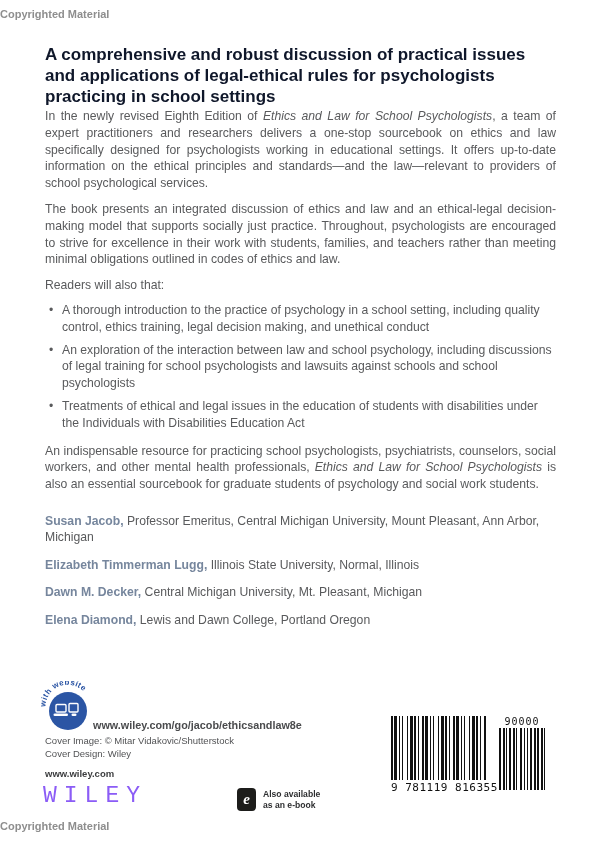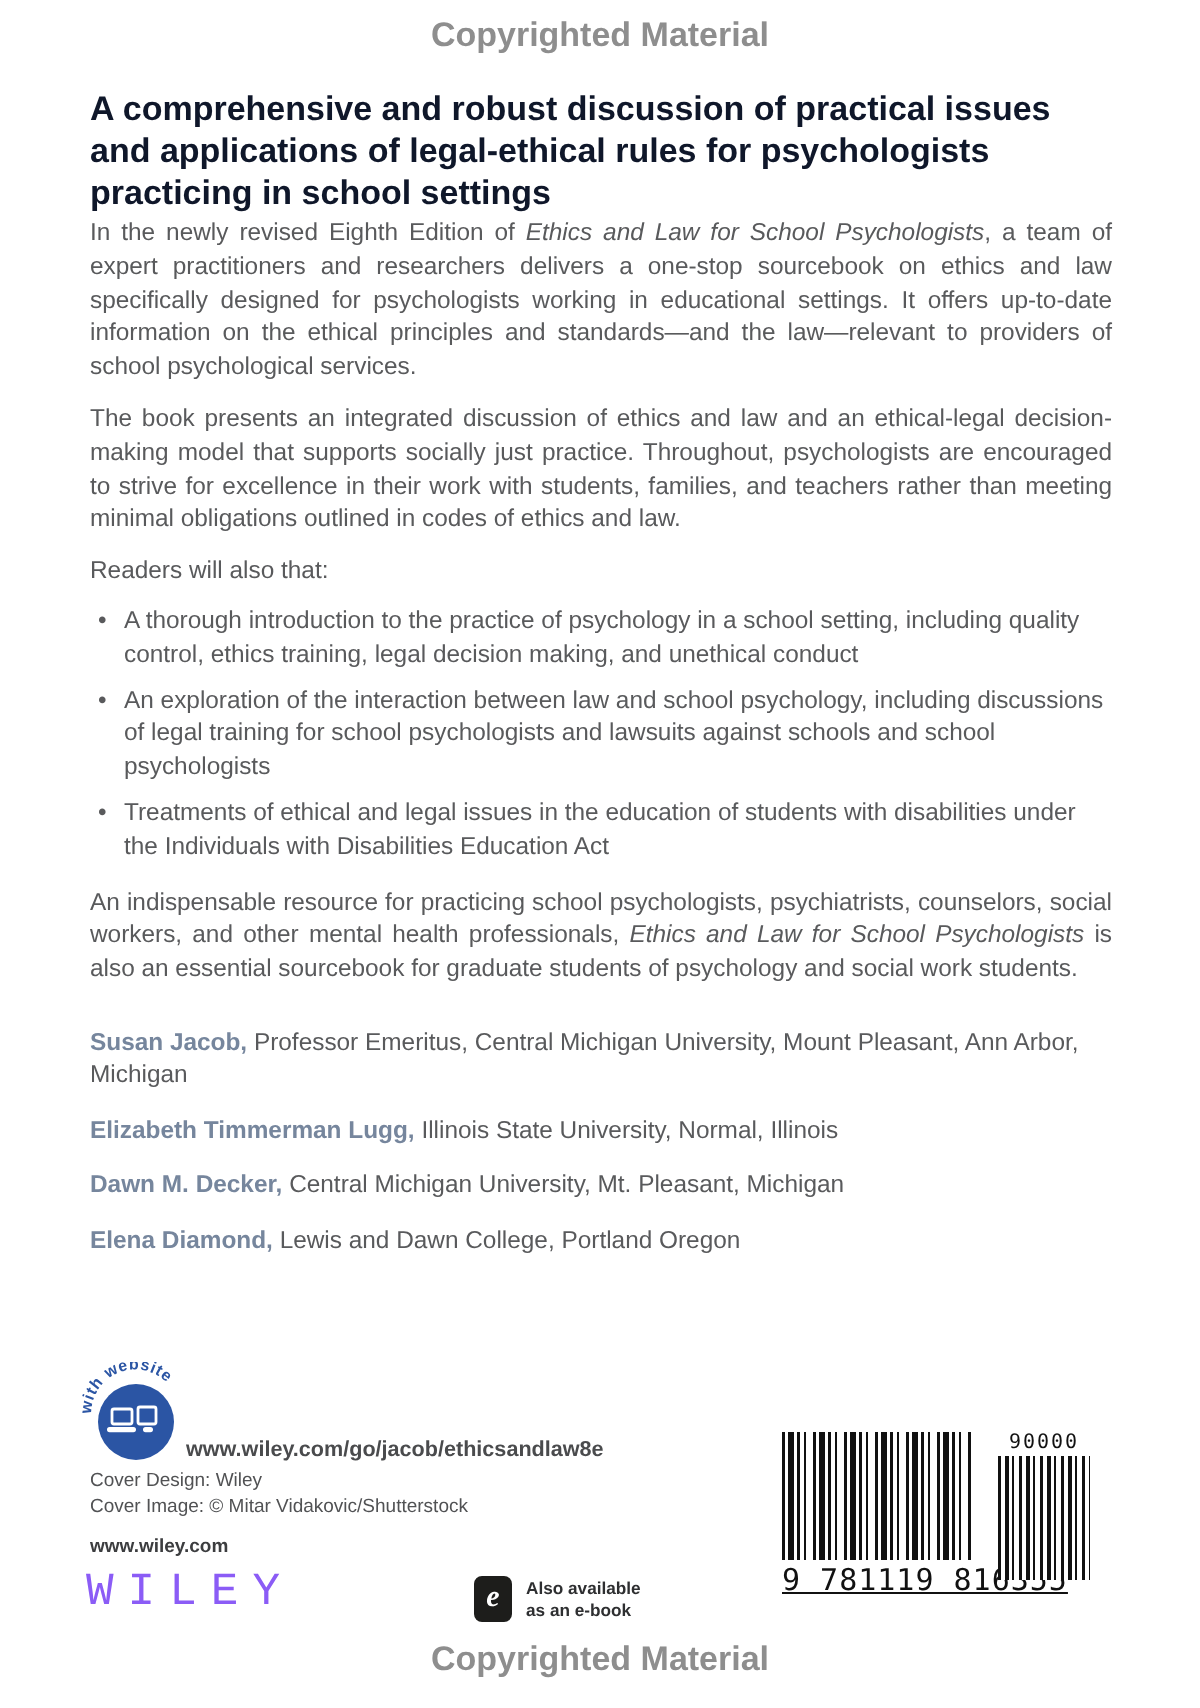--- a/index.html
+++ b/index.html
@@ -7,22 +7,21 @@
     position:relative;
     width:600px;height:854px;
     margin:0 auto;
     background:#fff;
     overflow:hidden;
     font-family:"Liberation Sans", sans-serif;
     -webkit-font-smoothing:antialiased;
   }
   .copyright-strip{
     position:absolute;left:0;width:100%;
-    text-align:center;
-    font-size:17px;font-weight:bold;color:#8e8e8e;
+    font-size:11px;font-weight:bold;color:#8e8e8e;
   }
   .copyright-top{top:8px;}
   .copyright-bottom{top:820px;}
 
   .cover-body{
     position:absolute;top:44px;left:45px;right:44px;
     color:#595a5c;
     font-size:12.2px;line-height:16.8px;
   }
   .headline{
@@ -93,21 +92,21 @@
   .bars-row{display:flex;align-items:flex-start;}
   .main-bar-col{width:96px;margin-left:4px;}
   .bars-main{
     width:96px;height:64px;
     background:repeating-linear-gradient(90deg,
       #111 0 1.5px,#fff 1.5px 3px,
       #111 3px 6px,#fff 6px 7.5px,
       #111 7.5px 9px,#fff 9px 11px,
       #111 11px 12px,#fff 12px 15.5px);
   }
-  .ean-digits{font-size(9px);font-size:15px;letter-spacing:0.5px;margin-top:1px;white-space:nowrap;text-decoration:underline;}
+  .ean-digits{font-size(9px);font-size:11px;letter-spacing:0.5px;margin-top:1px;white-space:nowrap;}
   .supp-bar-col{width:46px;margin-left:12px;}
   .supp-label{font-size:10px;letter-spacing:1px;text-align:center;margin-bottom:1px;}
   .bars-supp{
     width:46px;height:62px;
     background:repeating-linear-gradient(90deg,
       #111 0 1.5px,#fff 1.5px 3.5px,
       #111 3.5px 5.5px,#fff 5.5px 7px,
       #111 7px 8px,#fff 8px 10.5px);
   }
 </style>
@@ -175,22 +174,22 @@
         <rect x="15" y="23.5" width="10" height="7.5" rx="1"></rect>
         <rect x="28" y="22.5" width="9" height="8.5" rx="1"></rect>
       </g>
       <rect x="12.5" y="32.5" width="14.5" height="2.6" rx="1.3" fill="#fff"></rect>
       <rect x="30.5" y="32.5" width="5" height="2.6" rx="1.3" fill="#fff"></rect>
     </svg>
     <div class="website-url">www.wiley.com/go/jacob/ethicsandlaw8e</div>
   </div>
 
   <div class="credits">
+    <div>Cover Image: © Mitar Vidakovic/Shutterstock</div>
     <div>Cover Design: Wiley</div>
-    <div>Cover Image: © Mitar Vidakovic/Shutterstock</div>
   </div>
 
   <div class="publisher-site">www.wiley.com</div>
 
   <div class="wiley-logo">WILEY</div>
 
   <div class="ebook">
     <div class="ebook-icon">
       <span>e</span>
     </div>

